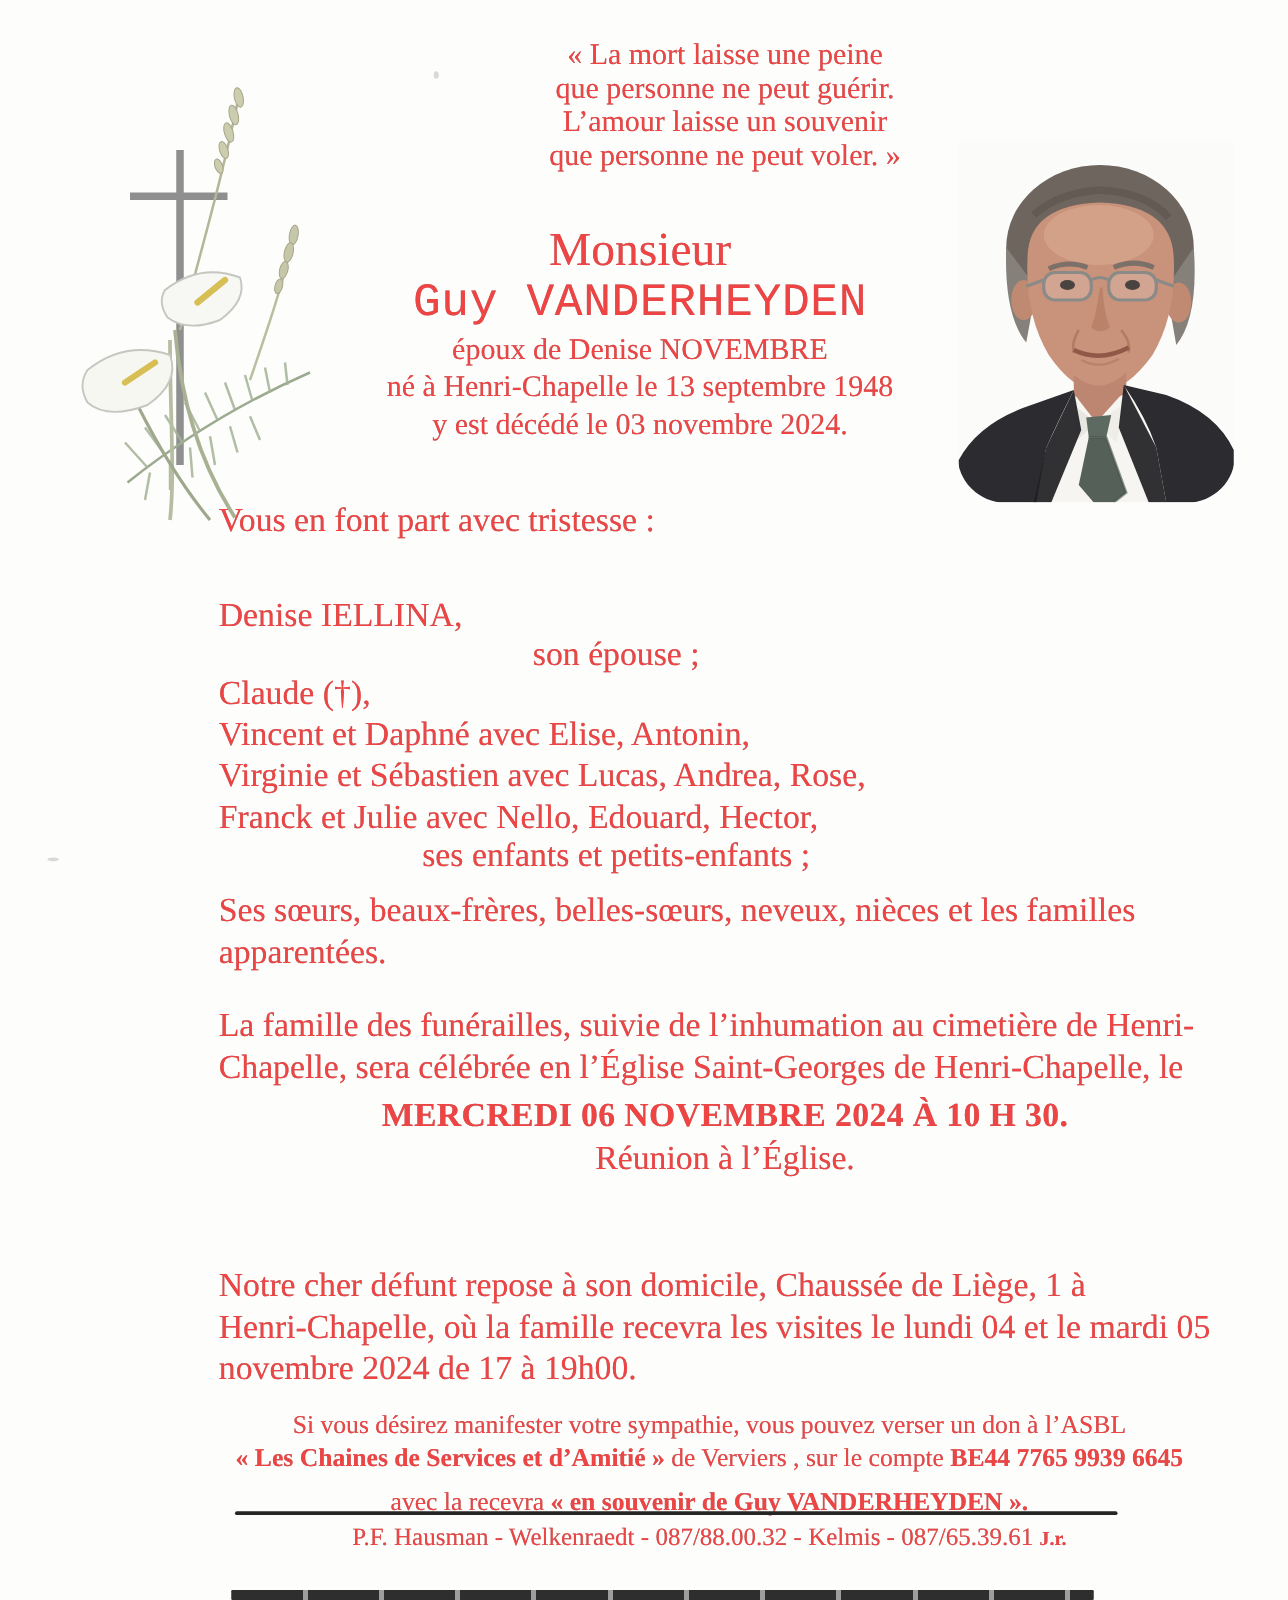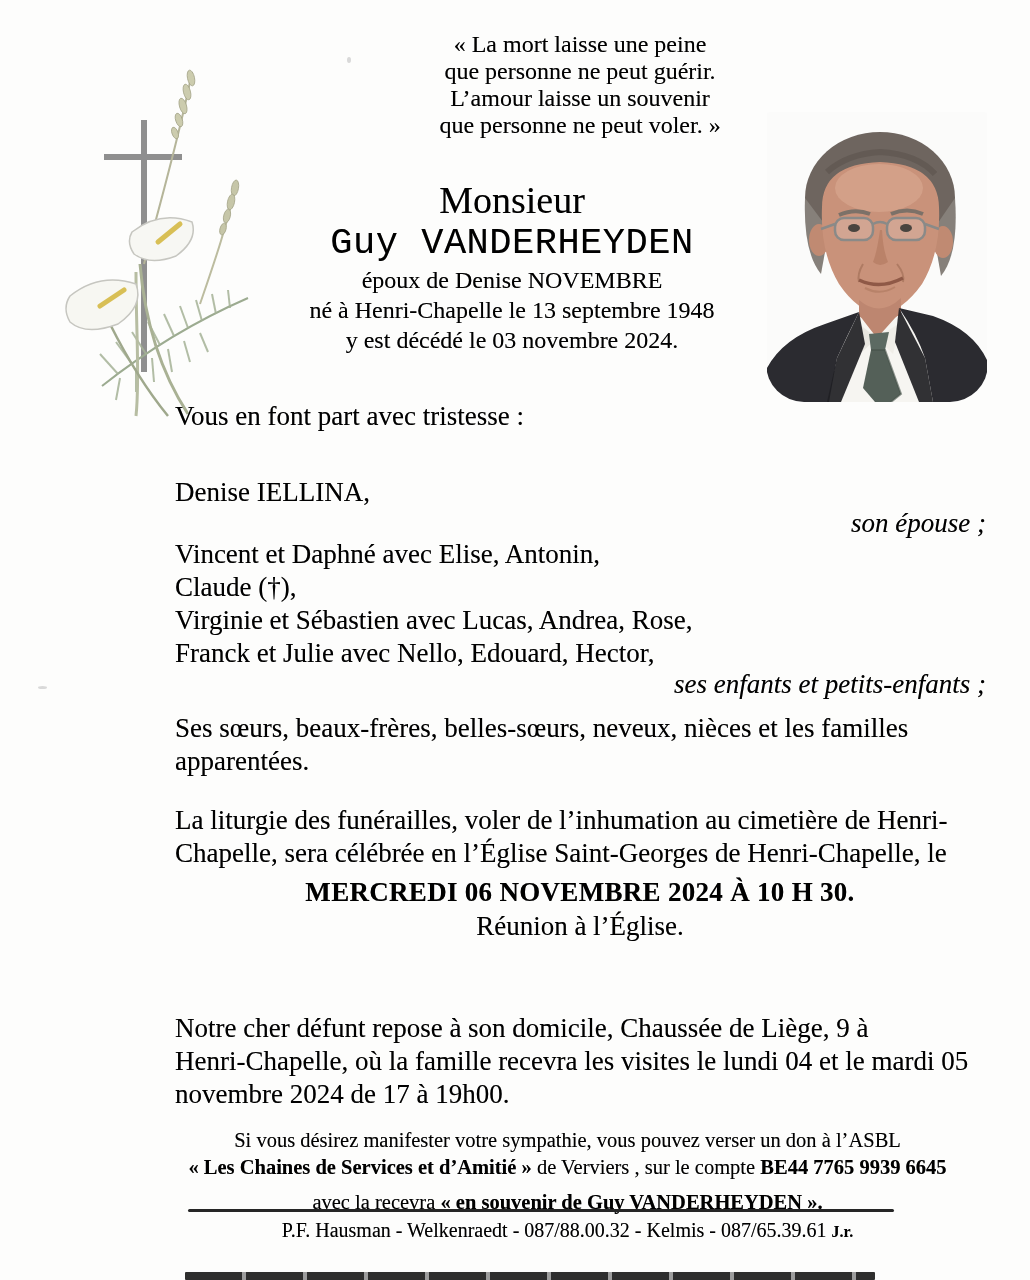--- a/index.html
+++ b/index.html
@@ -1,24 +1,24 @@
 <!DOCTYPE html>
 <html><head>
 <meta charset="utf-8">
 <style>
   html,body { margin:0; padding:0; background:#e8e8e8; }
   .page {
     position:relative; width:1030px; height:1280px; margin:0 auto;
     background:#fdfdfc; overflow:hidden;
-    font-family:"Liberation Serif", serif; color:#000000;
+    font-family:"Liberation Serif", serif; color:#ef4444;
     text-shadow:0 0 .5px rgba(30,30,30,.45);
   }
   .abs { position:absolute; }
   .center { text-align:center; }
-  .right { text-align:right;font-style:italic; }
+  .right { text-align:center; }
   .quote { left:280px; top:31px; width:600px; font-size:24px; line-height:27px; }
   .title-block { left:112px; top:179px; width:800px; }
   .title-monsieur { font-size:38px; line-height:42px; }
   .title-name { font-size:37px; line-height:44px; letter-spacing:.5px;font-family:Liberation Mono, monospace; }
   .title-sub { font-size:24px; line-height:30px; }
   .body-text { font-size:27px; line-height:33px;margin-top:25px; }
   .lx { left:175px; width:820px; }
   .rx { left:0; right:44px; }
   .date-line { left:115px; width:930px; font-size:27px; font-weight:bold; letter-spacing:.3px; }
   .meeting-line { left:115px; width:930px; font-size:27px; }
@@ -152,41 +152,41 @@
     <div class="title-sub">époux de Denise NOVEMBRE</div>
     <div class="title-sub">né à Henri-Chapelle le 13 septembre 1948</div>
     <div class="title-sub">y est décédé le 03 novembre 2024.</div>
   </div>
 
   <div class="abs lx body-text" style="top:375px">Vous en font part avec tristesse :</div>
   <div class="abs lx body-text" style="top:451px">Denise IELLINA,</div>
   <div class="abs rx body-text right" style="top:482px">son épouse ;</div>
 
   <div class="abs lx body-text" style="top:513px">
+    <div>Claude (†),</div>
     <div>Vincent et Daphné avec Elise, Antonin,</div>
-    <div>Claude (†),</div>
     <div>Virginie et Sébastien avec Lucas, Andrea, Rose,</div>
     <div>Franck et Julie avec Nello, Edouard, Hector,</div>
   </div>
   <div class="abs lx body-text" style="top:687px">
     <div>Ses sœurs, beaux-frères, belles-sœurs, neveux, nièces et les familles</div>
     <div>apparentées.</div>
   </div>
 
   <div class="abs rx body-text right" style="top:643px">ses enfants et petits-enfants ;</div>
 
   <div class="abs lx body-text" style="top:779px">
-    <div>La liturgie des funérailles, voler de l’inhumation au cimetière de Henri-</div>
+    <div>La famille des funérailles, suivie de l’inhumation au cimetière de Henri-</div>
     <div>Chapelle, sera célébrée en l’Église Saint-Georges de Henri-Chapelle, le</div>
   </div>
   <div class="abs date-line center" style="top:877px">MERCREDI 06 NOVEMBRE 2024 À 10 H 30.</div>
   <div class="abs meeting-line center" style="top:911px">Réunion à l’Église.</div>
 
   <div class="abs lx body-text" style="top:987px">
-    <div>Notre cher défunt repose à son domicile, Chaussée de Liège, 9 à</div>
+    <div>Notre cher défunt repose à son domicile, Chaussée de Liège, 1 à</div>
     <div>Henri-Chapelle, où la famille recevra les visites le lundi 04 et le mardi 05</div>
     <div>novembre 2024 de 17 à 19h00.</div>
   </div>
 
   <div class="abs don center" style="top:1127px">Si vous désirez manifester votre sympathie, vous pouvez verser un don à l’ASBL</div>
   <div class="abs don center" style="top:1154px">
     <span class="bld">« Les Chaines de Services et d’Amitié »</span><span> de Verviers , sur le compte </span><span class="bld">BE44 7765 9939 6645</span>
   </div>
   <div class="abs don center" style="top:1189px">
     <span>avec la recevra  </span><span class="bld">« en souvenir de Guy VANDERHEYDEN ».</span>

